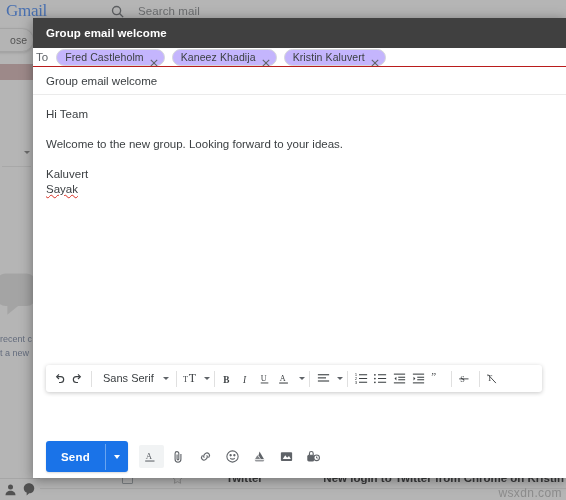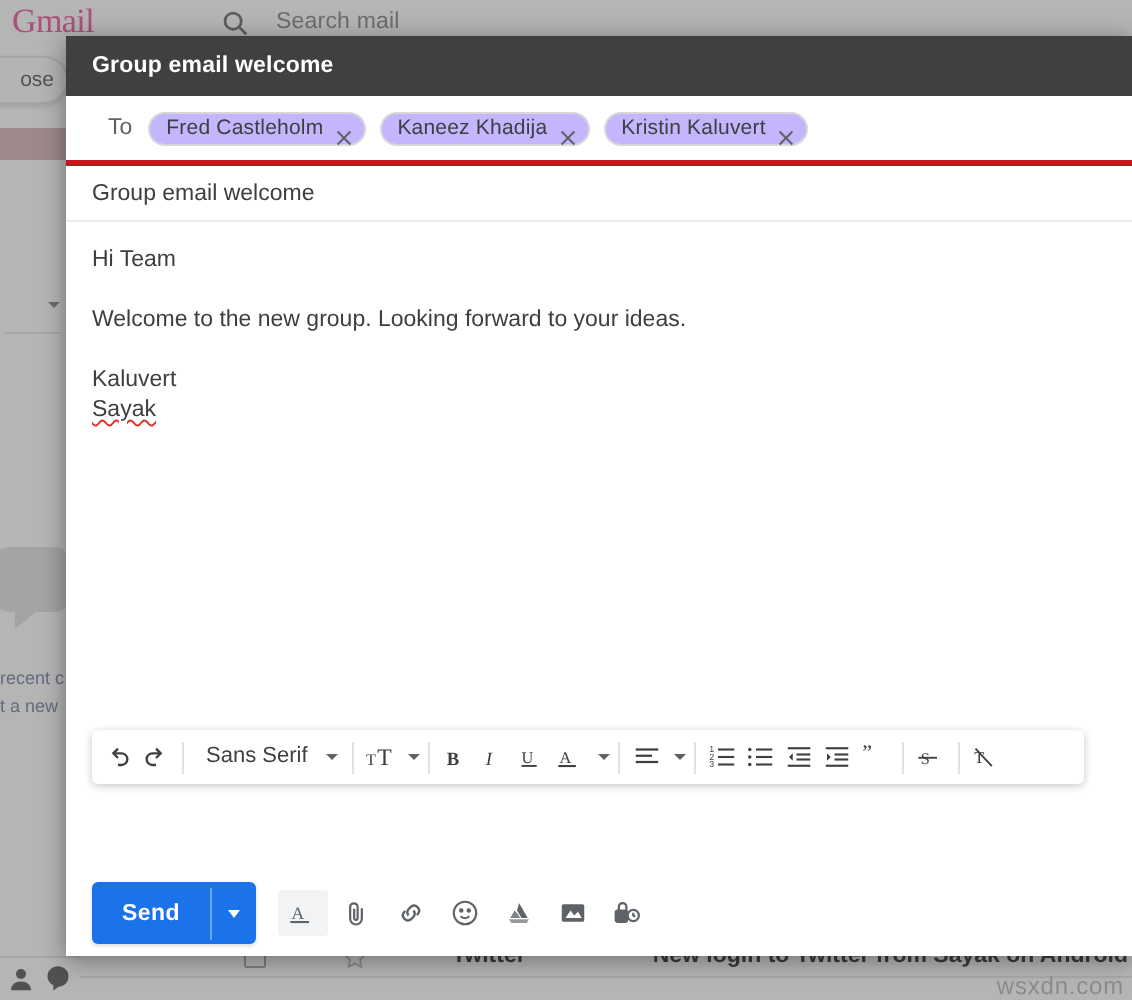--- a/index.html
+++ b/index.html
@@ -32,21 +32,21 @@
     position: absolute;
     top: 0; left: 0; right: 0;
     height: 22px;
     background: #ffffff;
     display: flex;
     align-items: center;
   }
   .gm-logo {
     font-family: "Liberation Serif", serif;
     font-size: 17px;
-    color: #ec4899;
+    color: #3b82f6;
     letter-spacing: -0.3px;
     margin-left: 6px;
     font-weight: 400;
   }
   .gm-searchwrap {
     display: flex;
     align-items: center;
     margin-left: 63px;
     flex: 1;
   }
@@ -216,25 +216,25 @@
     padding: 0 13px;
     flex: none;
   }
   .cmp-title {
     font-size: 11.5px;
     font-weight: bold;
     letter-spacing: 0.1px;
   }
 
   .cmp-to {
-    height: 35px;
-    display: flex;
-    align-items: center;
-    padding: 0 21px;
-    border-bottom: 3px solid #b91c1c;
+    height: 19px;
+    display: flex;
+    align-items: center;
+    padding: 0 3px;
+    border-bottom: 1px solid #b91c1c;
     flex: none;
   }
   .to-label {
     font-size: 11.5px;
     color: #5f6368;
     margin-right: 8px;
   }
   .chip {
     display: inline-flex;
     align-items: center;
@@ -462,21 +462,21 @@
 
   <div class="gm-list">
     <div class="gm-list-row">
       <span class="gm-chk"></span>
       <span class="gm-star">
         <svg viewBox="0 0 24 24" width="13" height="13" fill="none" stroke="currentColor" stroke-width="1.8">
           <path d="M12 3l2.9 5.9 6.5.9-4.7 4.6 1.1 6.5L12 17.8 6.2 20.9l1.1-6.5L2.6 9.8l6.5-.9z"></path>
         </svg>
       </span>
       <span class="gm-sender">Twitter</span>
-      <span class="gm-subject">New login to Twitter from Sayak on Android</span>
+      <span class="gm-subject">New login to Twitter from Chrome on Kristin</span>
     </div>
   </div>
 </div>
 
 <div id="dim-overlay"></div>
 
 <div class="gm-watermark">wsxdn.com</div>
 
 <div id="compose">
 

